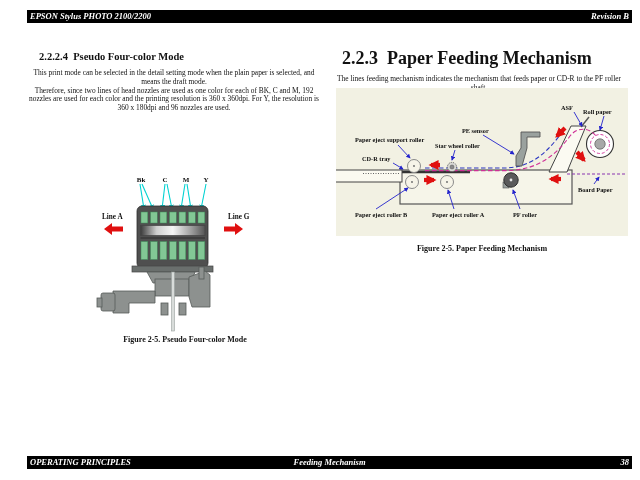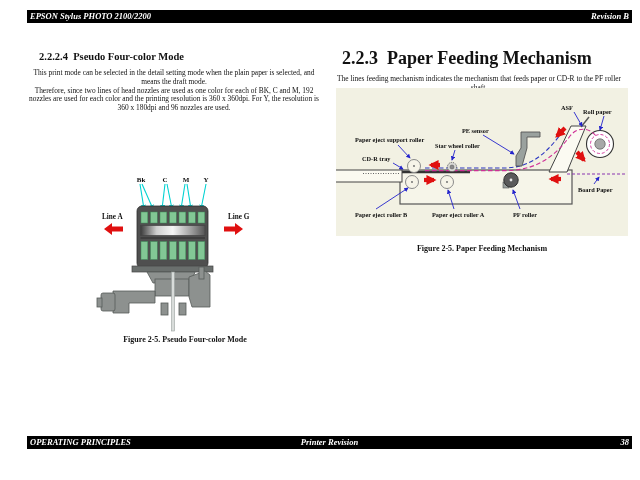--- a/index.html
+++ b/index.html
@@ -3,21 +3,21 @@
 <meta charset="utf-8">
 <style>
   html,body{margin:0;padding:0;background:#fff;}
   .page{position:relative;width:640px;height:480px;background:#ffffff;overflow:hidden;
         font-family:"Liberation Serif",serif;color:#111;}
   .bar{position:absolute;left:27px;width:605px;height:13px;background:#000;color:#fff;
        font-weight:bold;font-style:italic;font-size:8.5px;line-height:13px;
        display:flex;justify-content:space-between;box-sizing:border-box;padding:0 3px;}
   .bar .ctr{position:absolute;left:50%;transform:translateX(-50%);}
   .header-bar{top:10px;}
-  .footer-bar{top:436px;}
+  .footer-bar{top:456px;}
   .col{position:absolute;}
   .col-left{left:27px;top:39px;width:294px;}
   .col-right{left:330px;top:36px;width:298px;}
   h2{margin:12px;font-weight:bold;white-space:pre-wrap;}
   .h-small{font-size:10.5px;margin-bottom:7px;}
   .h-large{font-size:18px;margin-bottom:6px;}
   .body-text p{margin:0;font-size:7.4px;line-height:8.75px;text-align:center;}
   .fig24{position:absolute;left:95px;top:173px;}
   .fig25{position:absolute;left:336px;top:88px;background:var(--fig-bg,#f2f1e3);}
   .caption{position:absolute;font-weight:bold;font-size:8px;text-align:center;}
@@ -217,17 +217,17 @@
     <text class="lbl" x="177" y="129">PF roller</text>
     <text class="lbl" x="242" y="104">Board Paper</text>
     <text class="lbl" x="225" y="22">ASF</text>
     <text class="lbl" x="247" y="26">Roll paper</text>
   </svg>
 
   <div class="caption cap25">Figure 2-5. Paper Feeding Mechanism</div>
 
   <div class="bar footer-bar">
     <span>OPERATING PRINCIPLES</span>
-    <span class="ctr">Printer Revision</span>
+    <span class="ctr">Feeding Mechanism</span>
     <span>38</span>
   </div>
 
 </div>
 
 </body></html>

